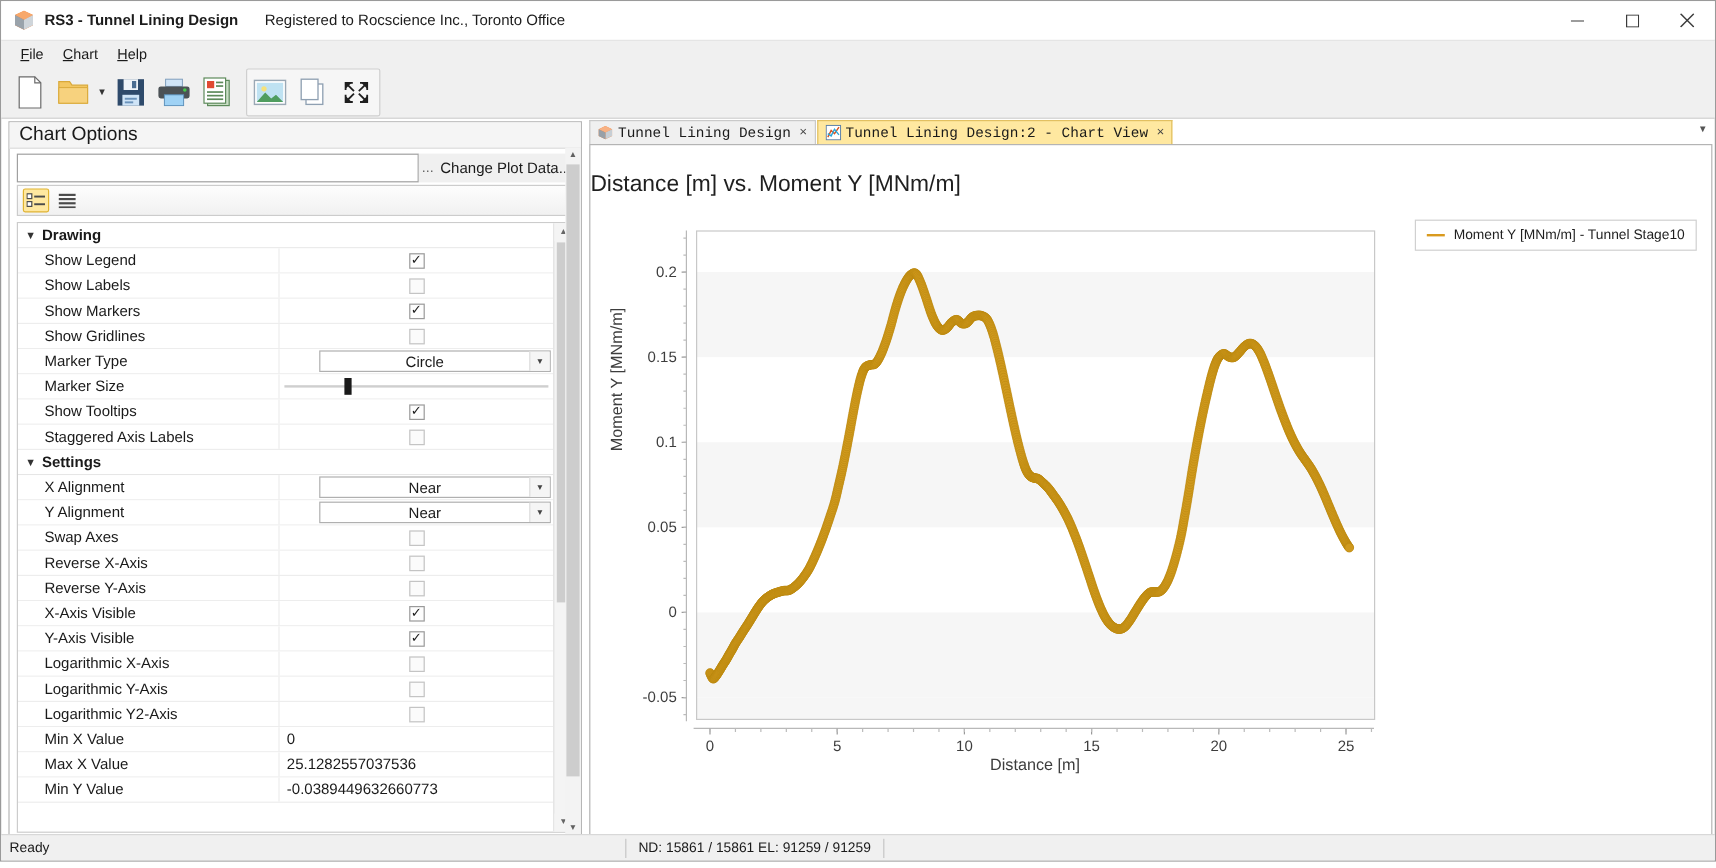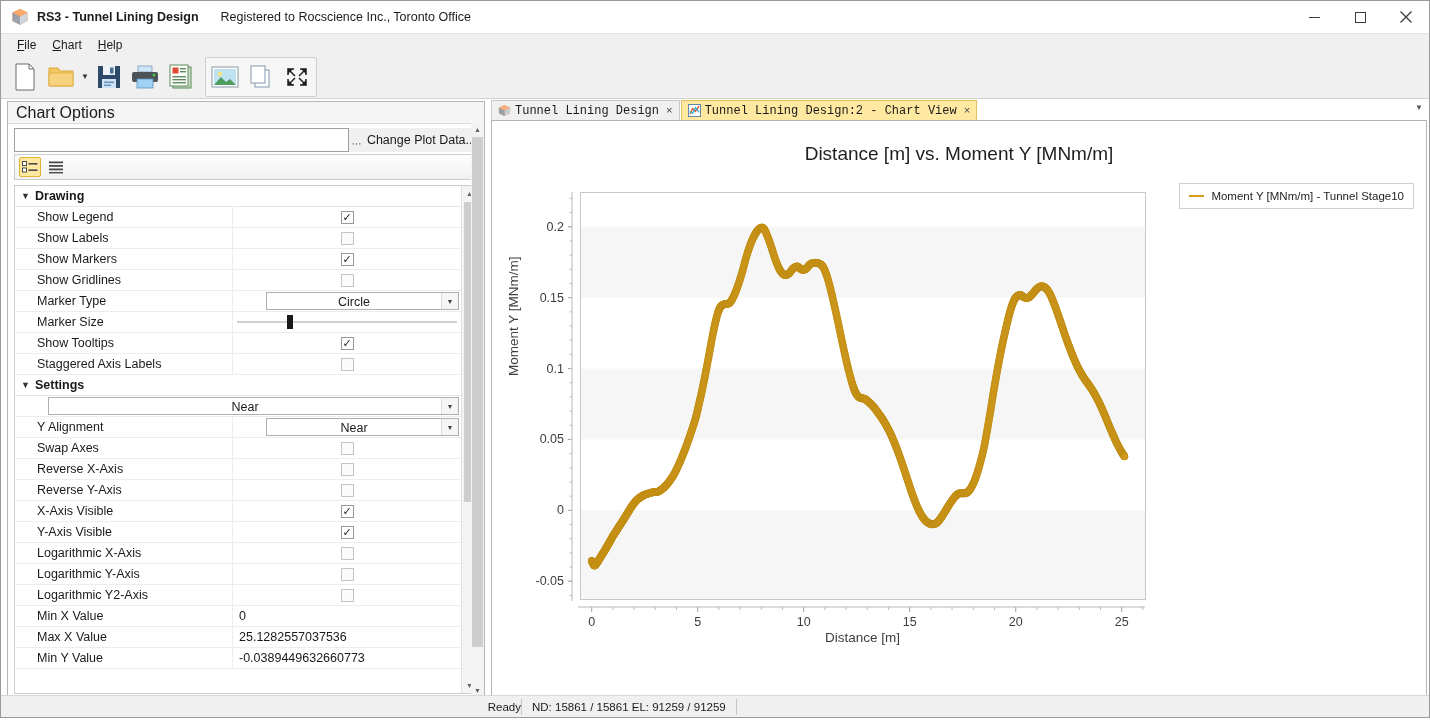--- a/index.html
+++ b/index.html
@@ -365,21 +365,20 @@
   .chartview {
     position: absolute;
     left: 490px; top: 119px;
     width: 936px; height: 578px;
     background: #ffffff;
     border: 1px solid #b4b4b4;
   }
   .charttitle {
     position: absolute;
     left: 0; right: 0; top: 22px;
-    text-align: center;
     font-size: 19px;
     color: #1f1f1f;
   }
   .legendbox {
     position: absolute;
     right: 12px; top: 62px;
     border: 1px solid #d0d0d0;
     background: #fff;
     padding: 6px 9px;
     display: flex; align-items: center;
@@ -416,21 +415,20 @@
   }
   .status {
     position: absolute;
     left: 0; right: 0; bottom: 0;
     height: 22px;
     background: #f0f0f0;
     border-top: 1px solid #d8d8d8;
     display: flex; align-items: center;
     font-size: 11.5px;
     color: #1a1a1a;
-    text-align: right;
   }
   .status .left { padding-left: 7px; width: 520px; }
   .status .sep { width: 1px; height: 16px; background: #c6c6c6; }
   .status .nd {
     margin-left: 10px;
     padding-right: 10px;
   }
   .status .spacer { flex: 1; }
 </style>
 </head>
@@ -647,20 +645,21 @@
               <span class="chk off"></span>
             </div>
         </div>
 
         <div class="group-row">
           <span class="chev">▼</span>
           <span>Settings</span>
         </div>
 
         <div class="prow">
+          <div class="plabel">X Alignment</div>
           <div class="pval">
             <div class="combo">
               <span class="combo-text">Near</span>
               <span class="combo-arrow">▼</span>
             </div>
           </div>
         </div>
         <div class="prow">
           <div class="plabel">Y Alignment</div>
           <div class="pval">

